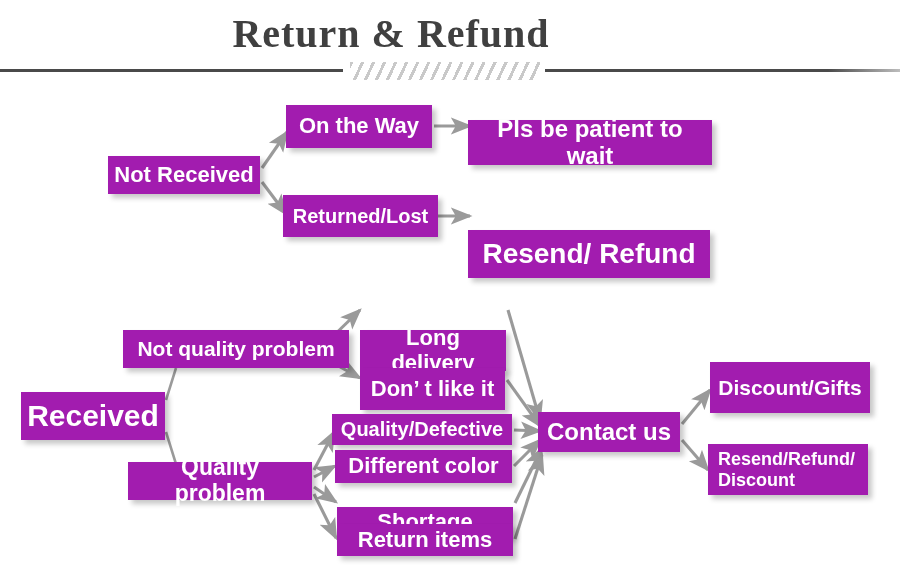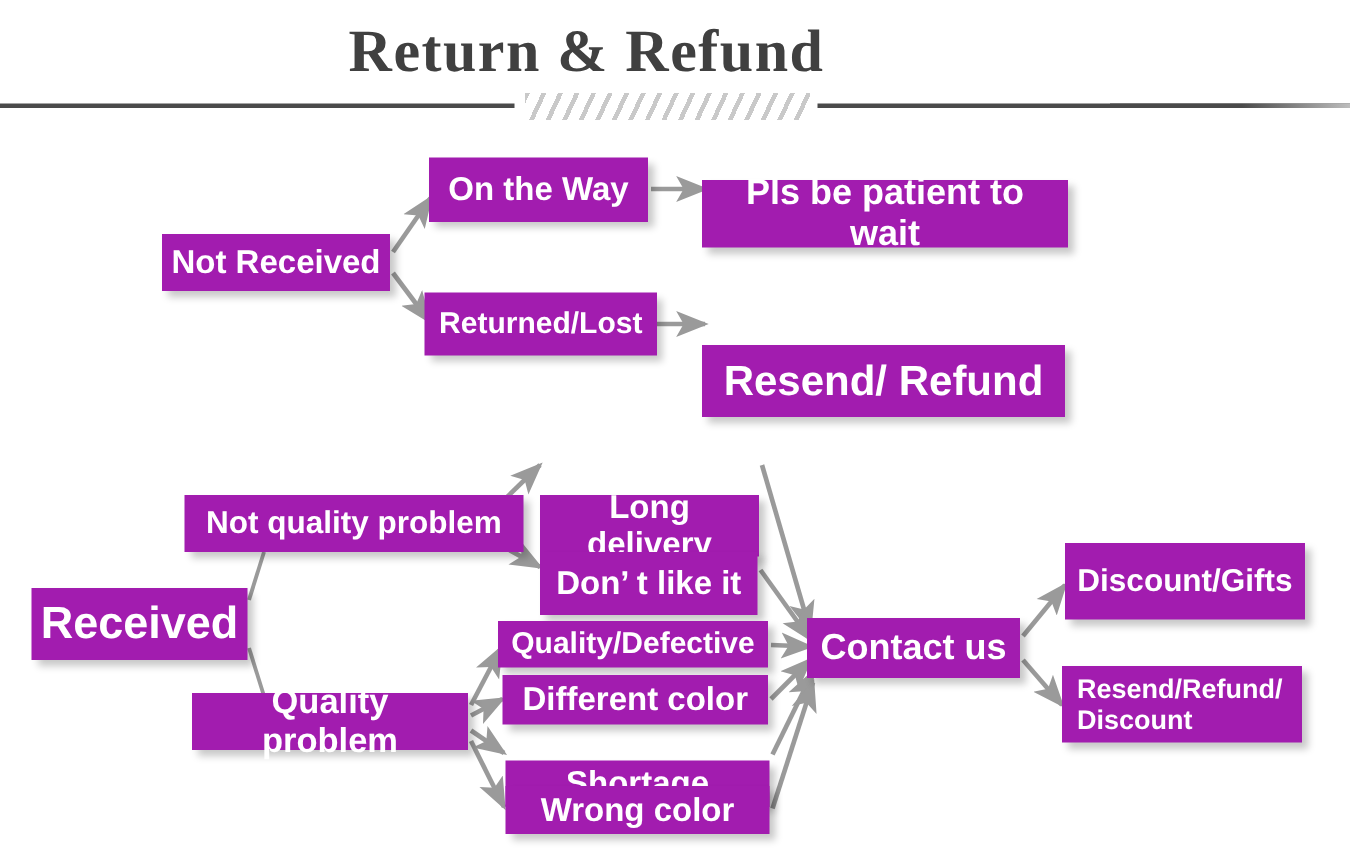--- a/index.html
+++ b/index.html
@@ -184,20 +184,20 @@
 <div class="node" style="left:360px; top:286px; width:146px; height:41px; font-size:22px;margin-top:44px;">Long delivery</div>
 
 <div class="node" style="left:360px; top:356px; width:145px; height:42px; font-size:22px;margin-top:12px;">Don’  t like it</div>
 
 <div class="node" style="left:332px; top:414px; width:180px; height:31px; font-size:20px;">Quality/Defective</div>
 
 <div class="node" style="left:335px; top:450px; width:177px; height:33px; font-size:22px;">Different color</div>
 
 <div class="node" style="left:337px; top:488px; width:176px; height:31px; font-size:22px;margin-top:19px;">Shortage</div>
 
-<div class="node" style="left:337px; top:524px; width:176px; height:32px; font-size:22px;">Wrong color</div>
+<div class="node" style="left:337px; top:524px; width:176px; height:32px; font-size:22px;">Return items</div>
 
 <div class="node" style="left:538px; top:412px; width:142px; height:40px; font-size:24px;">Contact us</div>
 
 <div class="node" style="left:710px; top:362px; width:160px; height:51px; font-size:21px;">Discount/Gifts</div>
 
 <div class="node left-align" style="left:708px; top:444px; width:160px; height:51px; font-size:18px; padding-left:10px;">Resend/Refund/
 Discount</div>
 
 </body></html>

